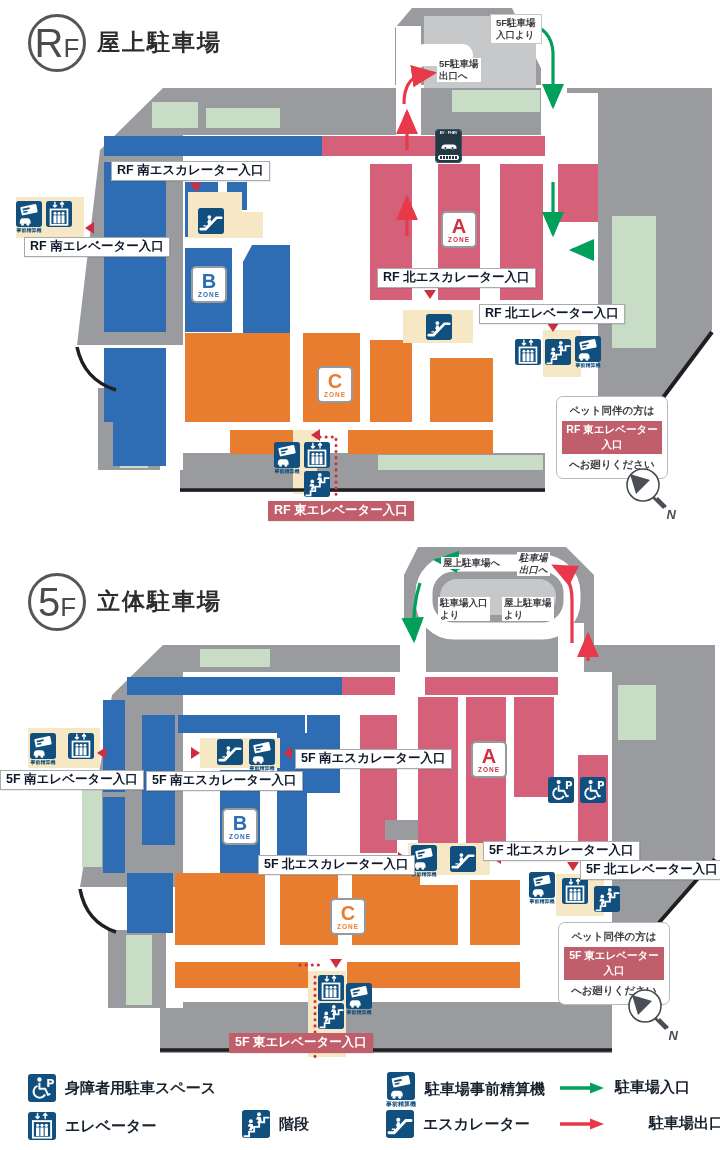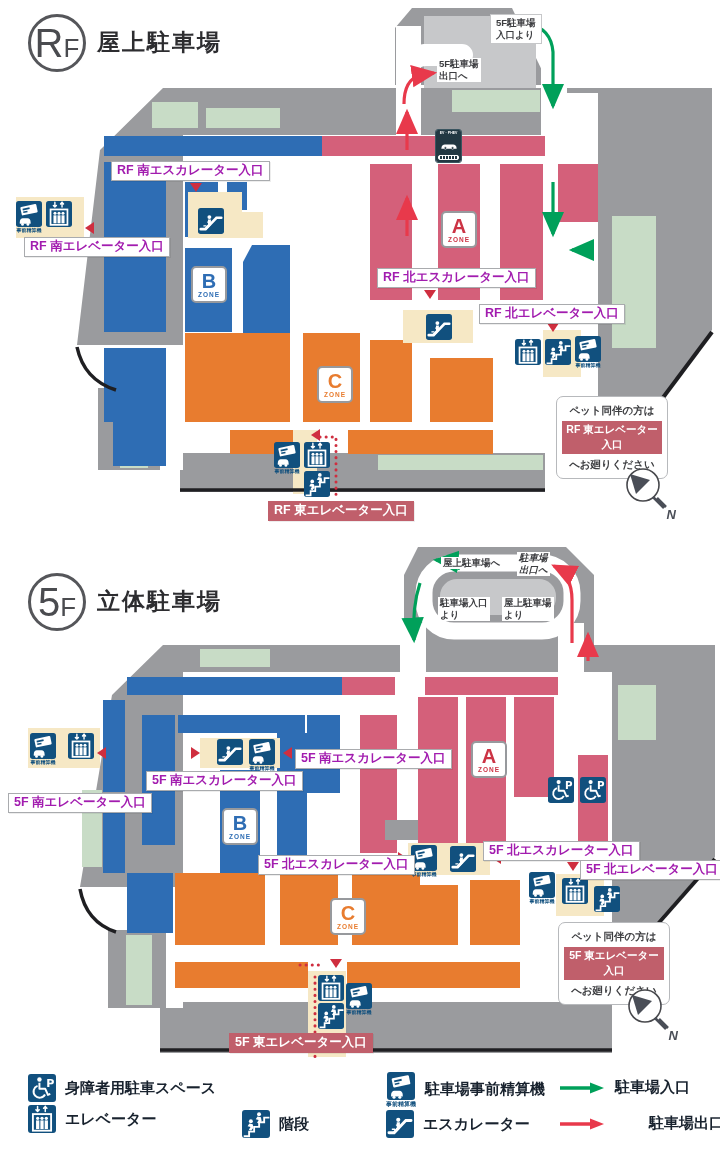--- a/index.html
+++ b/index.html
@@ -6,21 +6,21 @@
   .page{position:relative;width:720px;height:1150px;background:#fff;font-family:"Liberation Sans",sans-serif;overflow:hidden;}
   .page *{box-sizing:border-box;}
   .floor{position:absolute;left:0;width:720px;}
   .mapsvg{position:absolute;left:0;top:0;width:720px;}
 
   .badge{position:absolute;width:58px;height:58px;border:3px solid #55565a;border-radius:50%;display:flex;align-items:center;justify-content:center;color:#4a4b4f;background:#fff;}
   .badge .bl{font-size:40px;line-height:1;}
   .badge .bs{font-size:26px;line-height:1;margin-top:9px;}
   .ftitle{position:absolute;margin:0;font-size:23px;font-weight:bold;color:#2d2d30;letter-spacing:2px;white-space:nowrap;}
 
-  .map-lbl{position:absolute;background:#fff;border:1.5px solid #a9abae;color:#a21caf;font-size:12.5px;font-weight:bold;line-height:1.25;padding:1px 5px;white-space:nowrap;box-shadow:1px 1px 0 rgba(0,0,0,.07);}
+  .map-lbl{position:absolute;background:#fff;border:1.5px solid #a9abae;color:#0f172a;font-size:12.5px;font-weight:bold;line-height:1.25;padding:1px 5px;white-space:nowrap;box-shadow:1px 1px 0 rgba(0,0,0,.07);}
   .map-lbl.solid{background:#c05f6b;border-color:#c05f6b;color:#fff;}
 
   .ramp-lbl{position:absolute;color:#3c3d40;font-size:9.5px;font-weight:bold;line-height:1.25;white-space:pre-line;background:#fff;padding:0 2px;}
   .ramp-lbl.boxed{border:1px solid #c6c7c9;padding:2px 5px;}
 
   .zone{position:absolute;width:36px;background:#fff;border:2px solid #97999d;border-radius:5px;text-align:center;padding:3px 0 2px;line-height:1;}
   .zone .zl{display:block;font-weight:bold;font-size:20px;}
   .zone .zw{display:block;font-weight:bold;font-size:6.5px;letter-spacing:1px;margin-top:1px;}
   .za{color:#cc3344}.zb{color:#2e6db4}.zc{color:#e87c2f}
 
@@ -680,21 +680,21 @@
       </div>
 
     <i class="tri tri-l" style="left:97px;top:202px;"></i>
     <i class="tri tri-r" style="left:191px;top:202px;"></i>
     <i class="tri tri-l" style="left:283px;top:202px;"></i>
     <i class="tri tri-r" style="left:398px;top:307px;"></i>
     <i class="tri tri-l" style="left:492px;top:307px;"></i>
     <i class="tri tri-d" style="left:567px;top:317px;"></i>
     <i class="tri tri-d" style="left:330px;top:414px;"></i>
 
-    <div class="map-lbl" style="left:8px;top:225px;margin-top:23px;">5F 南エレベーター入口</div>
+    <div class="map-lbl" style="left:0;top:225px;">5F 南エレベーター入口</div>
     <div class="map-lbl" style="left:146px;top:226px;">5F 南エスカレーター入口</div>
     <div class="map-lbl" style="left:295px;top:204px;">5F 南エスカレーター入口</div>
     <div class="map-lbl" style="left:258px;top:310px;">5F 北エスカレーター入口</div>
     <div class="map-lbl" style="left:483px;top:296px;">5F 北エスカレーター入口</div>
     <div class="map-lbl" style="left:580px;top:315px;">5F 北エレベーター入口</div>
     <div class="map-lbl solid" style="left:229px;top:488px;">5F 東エレベーター入口</div>
 
     <div class="pet" style="left:558px;top:377px;">
       <span>ペット同伴の方は</span>
       <span class="mid">5F 東エレベーター入口</span>
@@ -747,21 +747,21 @@
         </span>
       <span class="lg-t">駐車場事前精算機</span>
     </div>
     <div class="lg" style="left:558px;top:13px;">
       <svg class="lg-arrow" viewBox="0 0 48 14">
           <path d="M2,7 H32" stroke="#00a05a" stroke-width="3.5"></path>
           <polygon points="32,1.5 46,7 32,12.5" fill="#00a05a"></polygon>
         </svg>
       <span class="lg-t">駐車場入口</span>
     </div>
-    <div class="lg" style="left:28px;top:40px;">
+    <div class="lg" style="left:28px;top:47px;">
       <span class="mic i28">
           <svg viewBox="0 0 24 24">
             <rect width="24" height="24" rx="2.5" fill="#11507e"></rect>
             <path d="M8.2,1.2 L8.2,5.6 M8.2,5.6 L6.8,4.1 M8.2,5.6 L9.6,4.1 M14.8,5.6 L14.8,1.2 M14.8,1.2 L13.4,2.7 M14.8,1.2 L16.2,2.7" stroke="#fff" stroke-width="1.3" fill="none" stroke-linecap="round"></path>
             <rect x="4.2" y="7.8" width="15.6" height="14.2" fill="none" stroke="#fff" stroke-width="1.6"></rect>
             <g fill="#fff">
               <circle cx="8.3" cy="11.4" r="1.4"></circle>
               <rect x="6.9" y="13.2" width="2.8" height="7.4"></rect>
               <circle cx="12" cy="11.4" r="1.4"></circle>
               <rect x="10.6" y="13.2" width="2.8" height="7.4"></rect>

